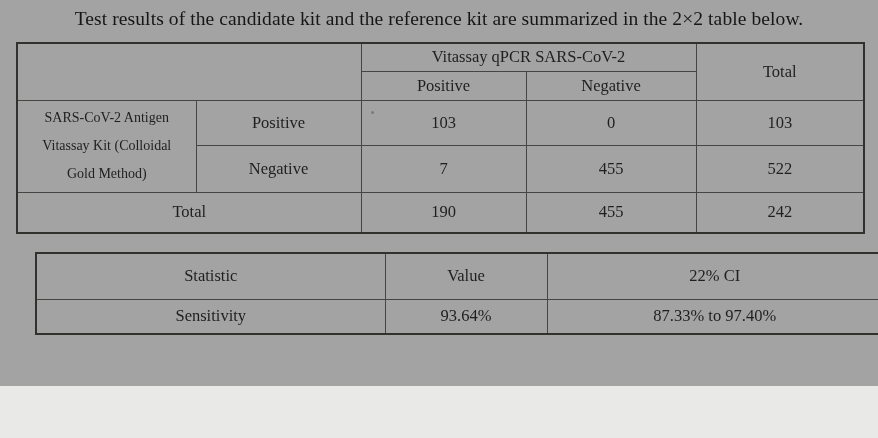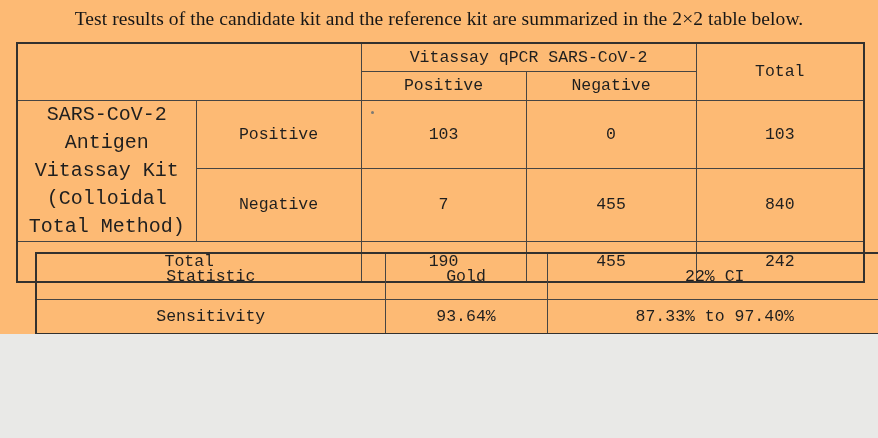--- a/index.html
+++ b/index.html
@@ -1,21 +1,21 @@
 <!DOCTYPE html>
 <html><head>
 <meta charset="utf-8">
 <style>
   * { margin: 0; padding: 0; box-sizing: border-box; }
   html, body { background: #e9e9e7; }
   .page {
     position: relative;
     width: 878px;
-    height: 334px;
-    background: #fdba74;
+    height: 386px;
+    background: #a3a3a3;
     font-family: "Liberation Serif", "DejaVu Serif", serif;
     color: #1c1c1c;
     overflow: hidden;
   }
   .caption {
     position: absolute;
     top: 8px;
     left: 0;
     width: 100%;
     text-align: center;
@@ -24,35 +24,34 @@
     color: #161616;
   }
   table {
     position: absolute;
     left: 16px;
     border-collapse: collapse;
     table-layout: fixed;
     width: 847px;
     font-size: 16.5px;
     color: #1f1f1f;
-    font-family: Liberation Mono, monospace;
   }
   table.contingency { top: 42px; }
   table.statistics  { top: 252px; margin-left: 19px; }
   td {
     border: 1.4px solid #474542;
     text-align: center;
     vertical-align: middle;
     padding: 0 4px;
     overflow: hidden;
   }
   table { border: 2px solid #33312e; }
   .kit-label {
     line-height: 28px;
-    font-size: 20px;
+    font-size: 14px;
   }
   .speck {
     position: absolute;
     left: 371px;
     top: 111px;
     width: 3px;
     height: 3px;
     background: #7d7a74;
     border-radius: 50%;
   }
@@ -79,52 +78,52 @@
         <td rowspan="2">Total</td>
       </tr>
       <tr style="height:29px">
         <td>Positive</td>
         <td>Negative</td>
       </tr>
       <tr style="height:45px">
         <td rowspan="2" class="kit-label">
           <div>SARS-CoV-2 Antigen</div>
           <div>Vitassay Kit (Colloidal</div>
-          <div>Total Method)</div>
+          <div>Gold Method)</div>
         </td>
         <td>Positive</td>
         <td>103</td>
         <td>0</td>
         <td>103</td>
       </tr>
       <tr style="height:47px">
         <td>Negative</td>
         <td>7</td>
         <td>455</td>
-        <td>840</td>
+        <td>522</td>
       </tr>
       <tr style="height:41px">
         <td colspan="2">Total</td>
         <td>190</td>
         <td>455</td>
         <td>242</td>
       </tr>
     </tbody>
   </table>
 
   <table class="statistics">
     <colgroup>
       <col style="width:349px">
       <col style="width:162px">
       <col style="width:336px">
     </colgroup>
     <tbody>
       <tr style="height:46px">
         <td>Statistic</td>
-        <td>Gold</td>
+        <td>Value</td>
         <td>22% CI</td>
       </tr>
       <tr style="height:35px">
         <td>Sensitivity</td>
         <td>93.64%</td>
         <td>87.33% to 97.40%</td>
       </tr>
     </tbody>
   </table>
 

